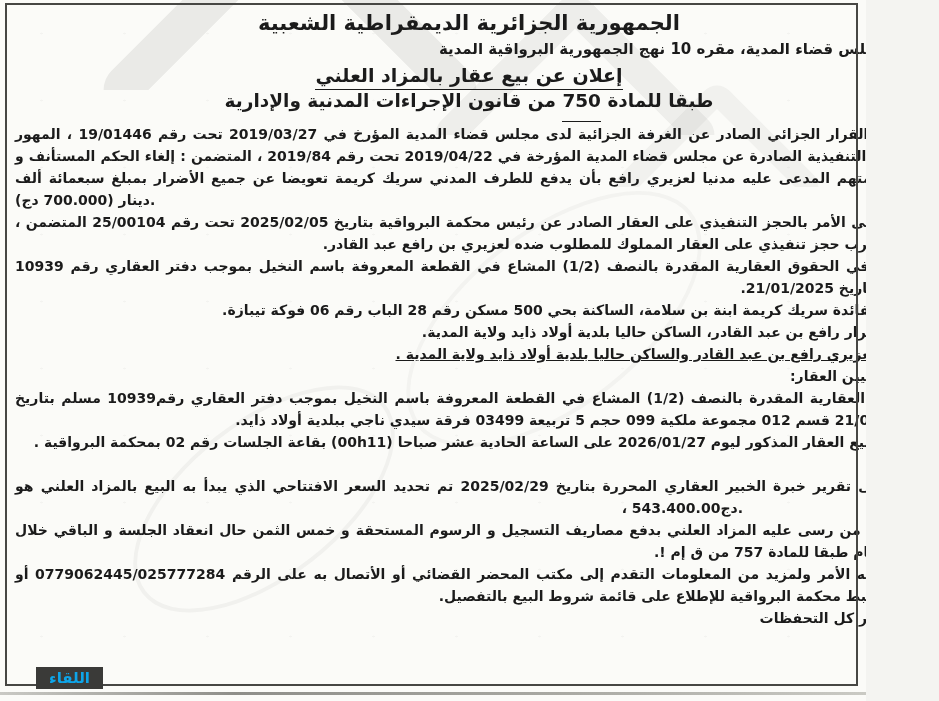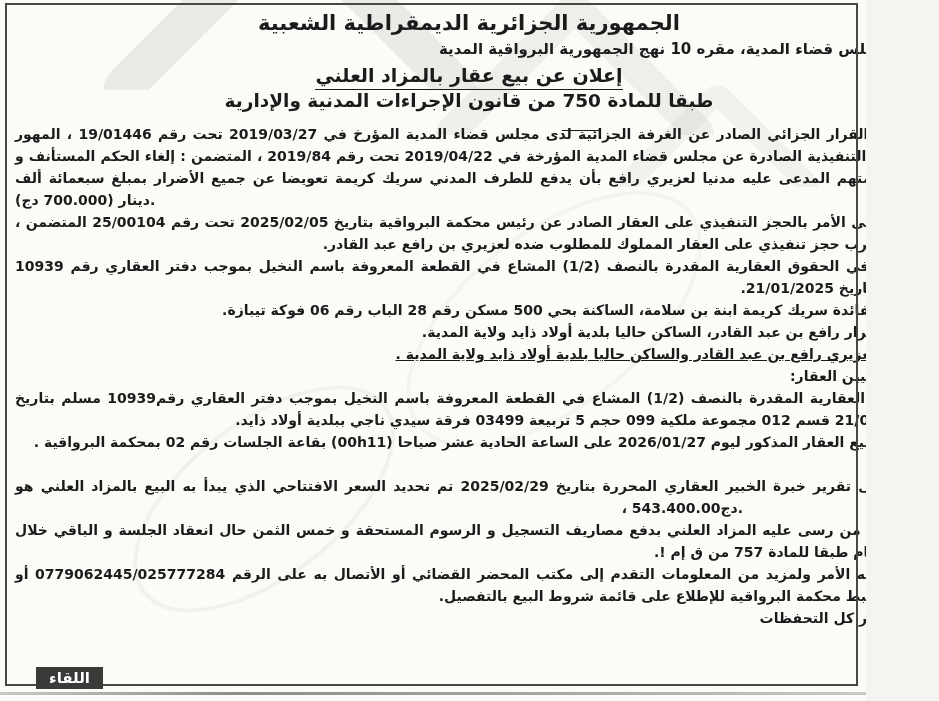--- a/index.html
+++ b/index.html
@@ -45,39 +45,39 @@
 
   .content {
     position:absolute; left:15px; top:8px; width:908px;
     direction:rtl; z-index:2;
   }
   .republic { text-align:center; font-size:21px; margin:3px 0 5px; }
   .officer, .office { text-align:right; font-size:15px; margin:1px 4px; }
   .ann-title { text-align:center; font-size:19px; margin:6px 0 3px; }
   .ann-title .u { border-bottom:1.6px solid #1b1b1b; padding-bottom:3px; }
   .subtitle { text-align:center; font-size:18.5px; margin:4px 0 12px; }
-  .subtitle .art { border-bottom:1.6px solid #1b1b1b; padding-bottom:19px; }
+  .subtitle .art { border-bottom:1.6px solid #1b1b1b; padding-bottom:10px; }
 
   p.line { margin:0; font-size:14px; line-height:22px; }
   .j   { text-align:justify; }
   .jf  { text-align:justify; text-align-last:justify; }
   .r   { text-align:right; }
   .amount { direction:ltr; text-align:left; }
   .price  { direction:ltr; text-align:right; padding-left:0; padding-right:180px; }
   .ind8  { padding-right:8px; }
   .ind10 { padding-right:10px; }
   .ind16 { padding-right:16px;text-decoration:underline; }
   .ind44 { padding-right:44px; }
   .ind48 { padding-right:48px; }
   .gap4 { margin-top:4px; }
   .gap6 { margin-top:6px; }
   .gap8 { margin-top:8px; }
 
   .stamp {
-    position:absolute; z-index:4; color:#ffffff;
+    position:absolute; z-index:4; color:#0ea5e9;
     text-align:center; font-weight:bold; white-space:nowrap;
   }
   .stamp-label {
     left:36px; top:667px; height:22px; line-height:22px;
     background:#3a3a38; padding:0 13px; font-size:15px;
   }
   .stamp-date {
     left:126px; top:673px; height:22px; line-height:22px;
     background:#2f2f2d; padding:0 12px; font-size:16px;
     direction:ltr; letter-spacing:1px;

